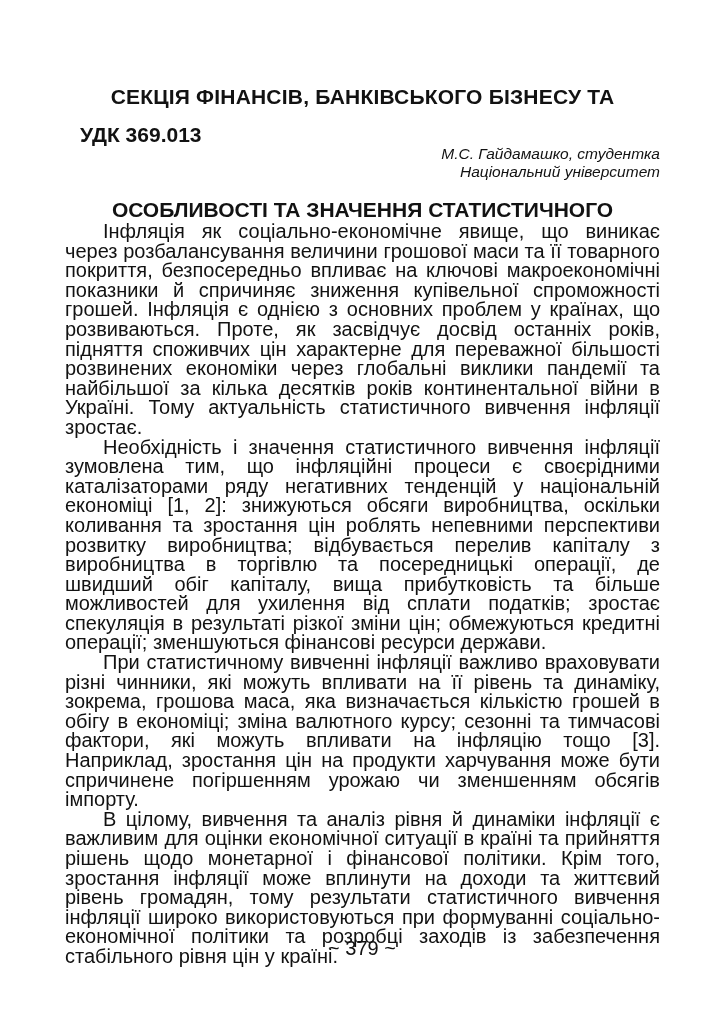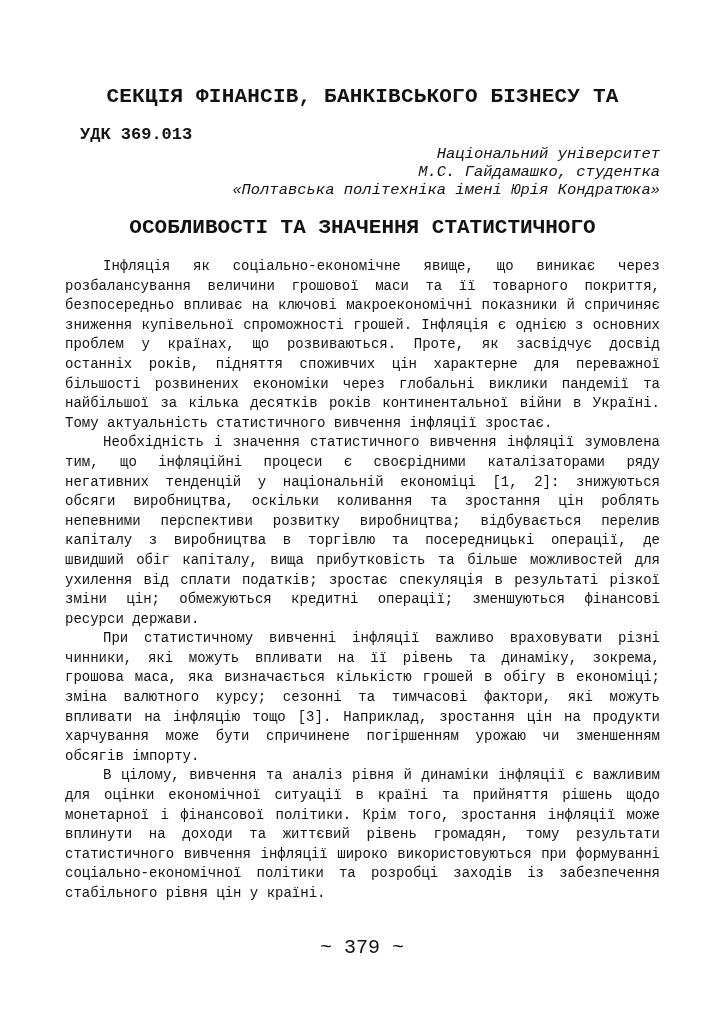--- a/index.html
+++ b/index.html
@@ -6,58 +6,58 @@
     margin: 0;
     padding: 0;
     background: #ffffff;
   }
   .page {
     position: relative;
     width: 724px;
     height: 1024px;
     background: #ffffff;
     color: #121212;
-    font-family: Liberation Mono, monospace;
+    font-family: Liberation Sans, sans-serif;
     overflow: hidden;
     border-radius: 29px;
   }
   .content {
     margin: 0 64px 0 65px; 
   }
   .section-heading {
     padding-top: 84px;
     text-align: center;
     font-weight: bold;
     font-size: 21px;
     line-height: 26px;
     letter-spacing: 0.2px;
   }
   .udc {
     margin-top: 15px;
     margin-left: 15px;
     font-weight: bold;
-    font-size: 17px;
+    font-size: 21px;
     line-height: 20px;
   }
   .authors {
     text-align: right;
     font-style: italic;
     font-size: 15.5px;
     line-height: 18px;
   }
   .paper-title {
     margin-top: 16px;
     text-align: center;
     font-weight: bold;
     font-size: 21px;
     line-height: 25px;
   }
   .body-text {
-    margin-top: 17px;
-    font-size: 14px;
+    margin-top: 0;
+    font-size: 20px;
     line-height: 19.6px;
   }
   .body-text p {
     margin: 0;
     text-align: justify;
     text-indent: 38px;
   }
   .page-number {
     position: absolute;
     left: 0;
@@ -74,23 +74,22 @@
 <div class="page">
   <div class="content">
 
     <div class="section-heading">
       <div>СЕКЦІЯ ФІНАНСІВ, БАНКІВСЬКОГО БІЗНЕСУ ТА</div>
     </div>
 
     <div class="udc">УДК 369.013</div>
 
     <div class="authors">
+      <div>М.С. Гайдамашко, студентка</div>
       <div>Національний університет</div>
-      <div>М.С. Гайдамашко, студентка</div>
-      <div>«Полтавська політехніка імені Юрія Кондратюка»</div>
     </div>
 
     <div class="paper-title">
       <div>ОСОБЛИВОСТІ ТА ЗНАЧЕННЯ СТАТИСТИЧНОГО</div>
     </div>
 
     <div class="body-text">
       <p>Інфляція як соціально-економічне явище, що виникає через розбалансування величини грошової маси та її товарного покриття, безпосередньо впливає на ключові макроекономічні показники й спричиняє зниження купівельної спроможності грошей. Інфляція є однією з основних проблем у країнах, що розвиваються. Проте, як засвідчує досвід останніх років, підняття споживчих цін характерне для переважної більшості розвинених економіки через глобальні виклики пандемії та найбільшої за кілька десятків років континентальної війни в Україні. Тому актуальність статистичного вивчення інфляції зростає.</p>
       <p>Необхідність і значення статистичного вивчення інфляції зумовлена тим, що інфляційні процеси є своєрідними каталізаторами ряду негативних тенденцій у національній економіці [1, 2]: знижуються обсяги виробництва, оскільки коливання та зростання цін роблять непевними перспективи розвитку виробництва; відбувається перелив капіталу з виробництва в торгівлю та посередницькі операції, де швидший обіг капіталу, вища прибутковість та більше можливостей для ухилення від сплати податків; зростає спекуляція в результаті різкої зміни цін; обмежуються кредитні операції; зменшуються фінансові ресурси держави.</p>
       <p>При статистичному вивченні інфляції важливо враховувати різні чинники, які можуть впливати на її рівень та динаміку, зокрема, грошова маса, яка визначається кількістю грошей в обігу в економіці; зміна валютного курсу; сезонні та тимчасові фактори, які можуть впливати на інфляцію тощо [3]. Наприклад, зростання цін на продукти харчування може бути спричинене погіршенням урожаю чи зменшенням обсягів імпорту.</p>

